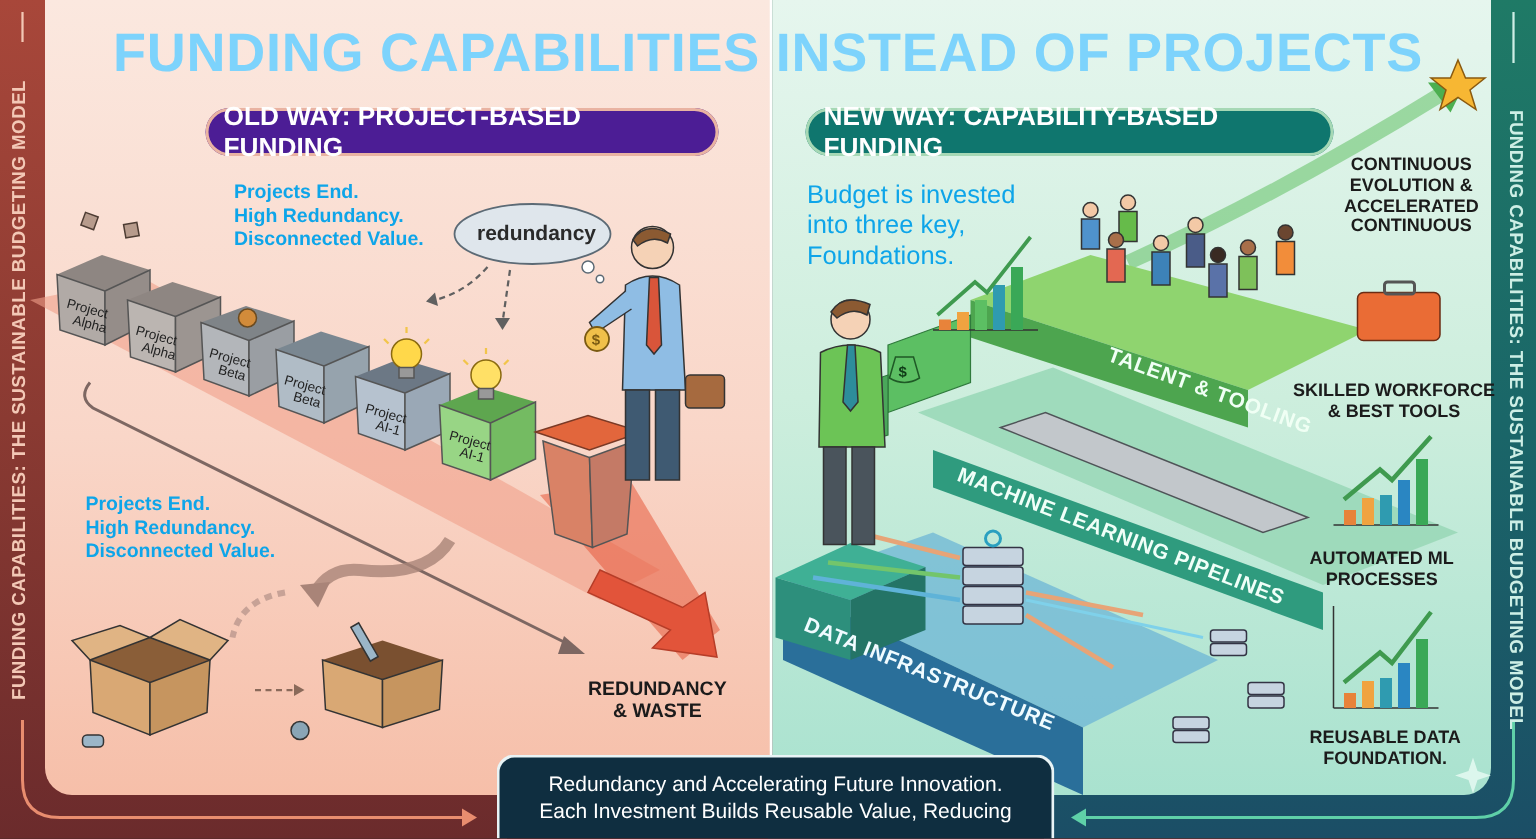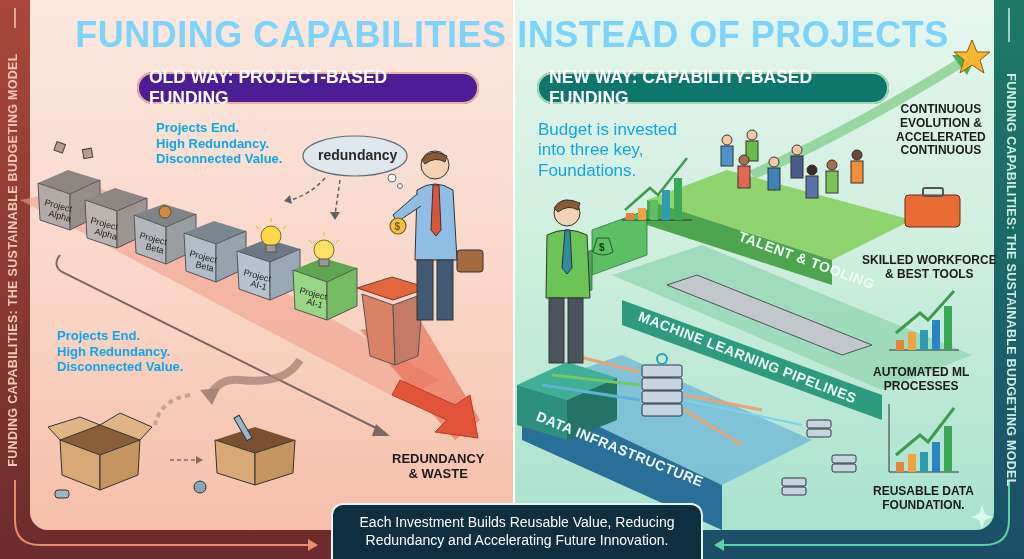--- a/index.html
+++ b/index.html
@@ -356,15 +356,15 @@
 <div class="caption" style="left:873px;top:485px;font-size:12px">
   <div>REUSABLE DATA</div>
   <div>FOUNDATION.</div>
 </div>
 
 <svg style="left:970px;top:505px" width="24" height="24">
   <polygon points="12,0 15,9 24,12 15,15 12,24 9,15 0,12 9,9" fill="#e8fbf4" opacity="0.8"></polygon>
 </svg>
 
 <div class="bottom-banner">
+  <div>Redundancy and Accelerating Future Innovation.</div>
   <div>Each Investment Builds Reusable Value, Reducing</div>
-  <div>Redundancy and Accelerating Future Innovation.</div>
 </div>
 
 </body></html>

